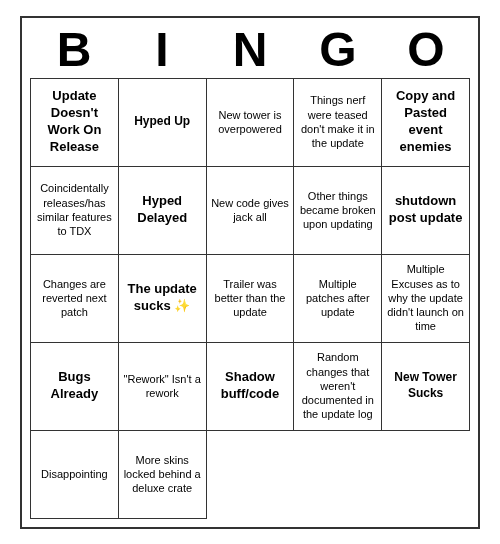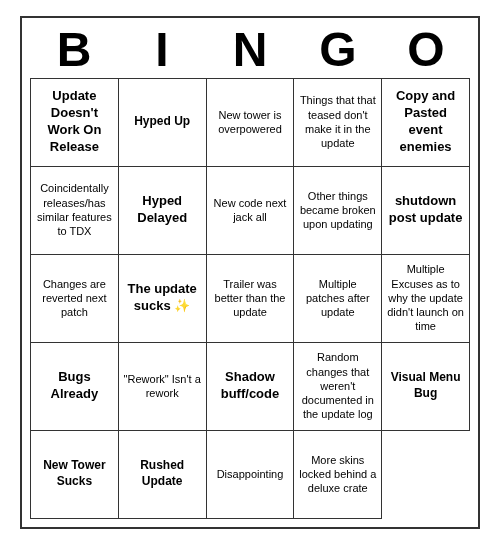--- a/index.html
+++ b/index.html
@@ -77,33 +77,33 @@
   <div class="bingo-cell medium-text">
         <span class="cell-text">Update Doesn't Work On Release</span>
       </div>
       <div class="bingo-cell large-text">
         <span class="cell-text">Hyped Up</span>
       </div>
       <div class="bingo-cell">
         <span class="cell-text">New tower is overpowered</span>
       </div>
       <div class="bingo-cell">
-        <span class="cell-text">Things that that teased don't make it in the update</span>
+        <span class="cell-text">Things nerf were teased don't make it in the update</span>
       </div>
       <div class="bingo-cell medium-text">
         <span class="cell-text">Copy and Pasted event enemies</span>
       </div>
       <div class="bingo-cell">
         <span class="cell-text">Coincidentally releases/has similar features to TDX</span>
       </div>
       <div class="bingo-cell medium-text">
         <span class="cell-text">Hyped Delayed</span>
       </div>
       <div class="bingo-cell">
-        <span class="cell-text">New code next jack all</span>
+        <span class="cell-text">New code gives jack all</span>
       </div>
       <div class="bingo-cell">
         <span class="cell-text">Other things became broken upon updating</span>
       </div>
       <div class="bingo-cell medium-text">
         <span class="cell-text">shutdown post update</span>
       </div>
       <div class="bingo-cell">
         <span class="cell-text">Changes are reverted next patch</span>
       </div>
@@ -125,27 +125,21 @@
       <div class="bingo-cell">
         <span class="cell-text">"Rework" Isn't a rework</span>
       </div>
       <div class="bingo-cell medium-text">
         <span class="cell-text">Shadow buff/code</span>
       </div>
       <div class="bingo-cell">
         <span class="cell-text">Random changes that weren't documented in the update log</span>
       </div>
       <div class="bingo-cell large-text">
-        <span class="cell-text">Visual Menu Bug</span>
-      </div>
-      <div class="bingo-cell large-text">
         <span class="cell-text">New Tower Sucks</span>
-      </div>
-      <div class="bingo-cell large-text">
-        <span class="cell-text">Rushed Update</span>
       </div>
       <div class="bingo-cell">
         <span class="cell-text">Disappointing</span>
       </div>
       <div class="bingo-cell">
         <span class="cell-text">More skins locked behind a deluxe crate</span>
       </div>
     </div>
 </div>
 

